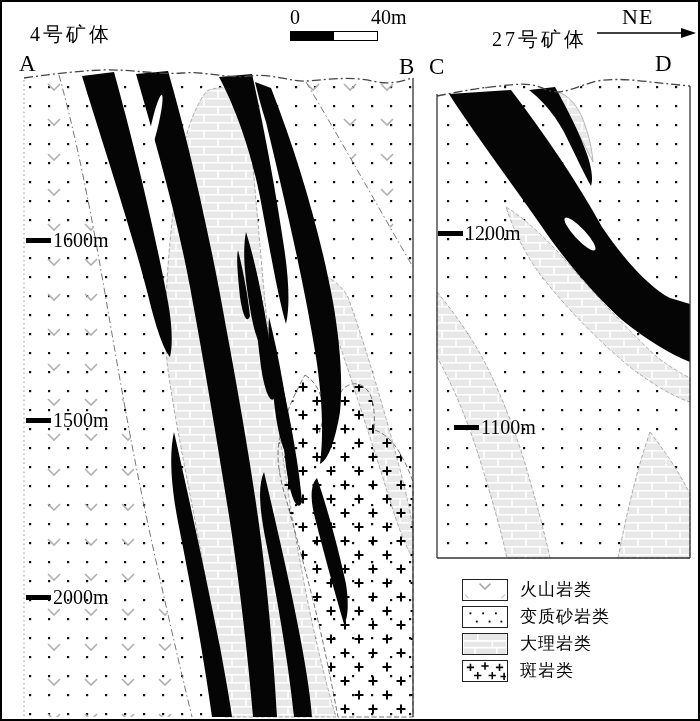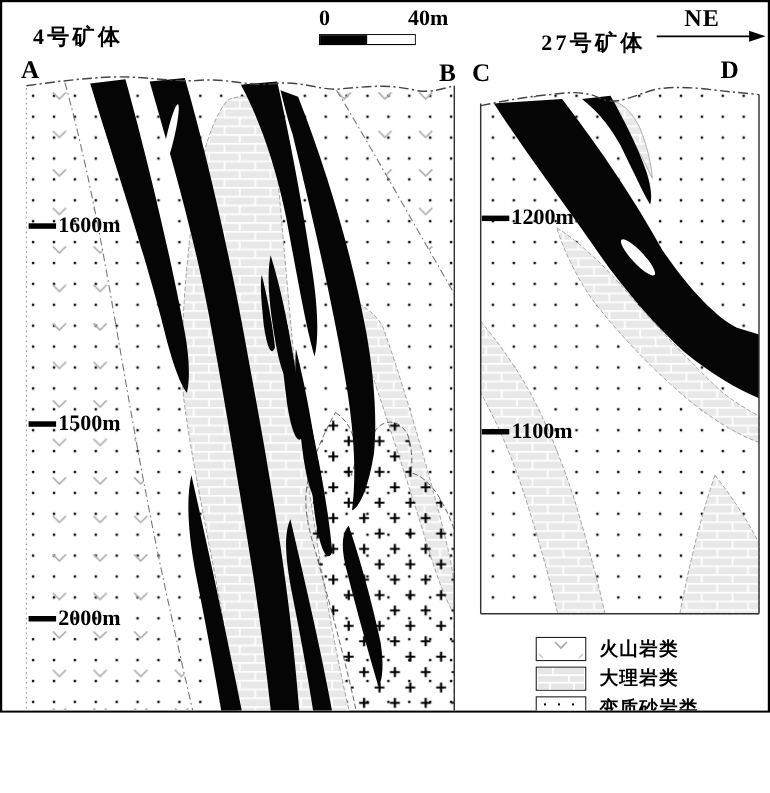--- a/index.html
+++ b/index.html
@@ -1,32 +1,32 @@
 <!DOCTYPE html>
 <html><head>
 <meta charset="utf-8">
 <style>
   html,body{margin:0;padding:0;background:#fff;}
-  .frame{position:relative;width:700px;height:648px;box-sizing:border-box;
+  .frame{position:relative;width:700px;height:721px;box-sizing:border-box;
          border:2px solid #000;background:#fff;overflow:hidden;
-         font-family:"Liberation Serif","DejaVu Serif",serif;font-weight:bold;}
+         font-family:"Liberation Serif","DejaVu Serif",serif;}
   .geo-svg{position:absolute;left:0;top:0;}
   .lbl{position:absolute;color:#000;white-space:nowrap;line-height:1;}
   .title{font-size:20px;letter-spacing:3px;}
   .endpoint{font-size:23px;}
   .scale-num{font-size:20px;}
   .ne-label{font-size:22px;letter-spacing:1px;text-align:right;}
-  .elev-row{position:absolute;display:flex;align-items:center;height:22px;}
+  .elev-row{position:absolute;display:flex;align-items:center;height:22px;margin-top:35px;}
   .elev-tick{display:inline-block;width:25px;height:5px;background:#000;margin-right:2px;}
   .elev-text{font-size:20px;}
   .scalebar{position:absolute;left:288px;top:29px;width:88px;height:10px;
             border:1px solid #000;display:flex;box-sizing:border-box;}
   .scalebar .half-black{width:50%;height:100%;background:#000;}
   .scalebar .half-white{width:50%;height:100%;background:#fff;}
-  .legend{position:absolute;left:485px;top:574px;text-align:center;}
+  .legend{position:absolute;left:460px;top:574px;text-align:center;}
   .legend-row{display:flex;align-items:center;height:27px;}
   .legend-swatch{width:46px;height:22px;border:1px solid #222;background:#fff;
                  box-sizing:border-box;margin-right:12px;flex:none;}
   .legend-text{font-size:17px;letter-spacing:1px;}
 </style>
 </head>
 <body>
 
 <div class="frame">
 
@@ -138,53 +138,53 @@
     <span class="elev-text">1500m</span>
   </div>
   <div class="elev-row" style="left:24px;top:549px;">
     <span class="elev-tick"></span>
     <span class="elev-text">2000m</span>
   </div>
   <div class="elev-row" style="left:436px;top:185px;text-align:center;">
     <span class="elev-tick"></span>
     <span class="elev-text">1200m</span>
   </div>
-  <div class="elev-row" style="left:436px;top:379px;">
+  <div class="elev-row" style="left:436px;top:379px;padding-left:16px;">
     <span class="elev-tick"></span>
     <span class="elev-text">1100m</span>
   </div>
 
   <div class="legend">
     <div class="legend-row">
       <svg class="legend-swatch" width="46" height="22" viewBox="0 0 46 22">
         <path d="M17,4 L23,10 L29,4" fill="none" stroke="#a5a5a5" stroke-width="1.6"></path>
         <path d="M1,16 L5,20 M45,16 L41,20" fill="none" stroke="#c5c5c5" stroke-width="1.2"></path>
       </svg>
       <span class="legend-text">火山岩类</span>
     </div>
     <div class="legend-row">
       <svg class="legend-swatch" width="46" height="22" viewBox="0 0 46 22">
-        <rect width="46" height="22" fill="#e6e6e6"></rect>
-        <path d="M0,7.5 H46 M0,15 H46" stroke="#fff" stroke-width="1.8"></path>
-        <path d="M15,0 V7.5 M31,7.5 V15 M12,15 V22 M36,15 V22" stroke="#fff" stroke-width="1.8"></path>
-      </svg>
-      <span class="legend-text">大理岩类</span>
-    </div>
-    <div class="legend-row">
-      <svg class="legend-swatch" width="46" height="22" viewBox="0 0 46 22">
         <rect x="6" y="6" width="2" height="2"></rect>
           <rect x="20" y="6" width="2" height="2"></rect>
         <rect x="34" y="6" width="2" height="2"></rect>
           <rect x="13" y="15" width="2" height="2"></rect>
         <rect x="27" y="15" width="2" height="2"></rect>
           <rect x="40" y="15" width="2" height="2"></rect>
       </svg>
       <span class="legend-text">变质砂岩类</span>
     </div>
     <div class="legend-row">
       <svg class="legend-swatch" width="46" height="22" viewBox="0 0 46 22">
-        <path d="M4,15 C9,7 18,4 40,7 C33,13 20,17 10,17 C7,17 5,16 4,15 Z" fill="#050505"></path>
+        <rect width="46" height="22" fill="#e6e6e6"></rect>
+        <path d="M0,7.5 H46 M0,15 H46" stroke="#fff" stroke-width="1.8"></path>
+        <path d="M15,0 V7.5 M31,7.5 V15 M12,15 V22 M36,15 V22" stroke="#fff" stroke-width="1.8"></path>
       </svg>
-      <span class="legend-text">矿体</span>
+      <span class="legend-text">大理岩类</span>
+    </div>
+    <div class="legend-row">
+      <svg class="legend-swatch" width="46" height="22" viewBox="0 0 46 22">
+        <path d="M7,3 V11 M3,7 H11  M23,1.5 V9.5 M19,5.5 H27  M39,3 V11 M35,7 H43  M15,12 V20 M11,16 H19  M31,12 V20 M27,16 H35  M44,13 V21 M40,17 H46" stroke="#000" stroke-width="1.7" fill="none"></path>
+      </svg>
+      <span class="legend-text">斑岩类</span>
     </div>
   </div>
 
 </div>
 
 </body></html>

